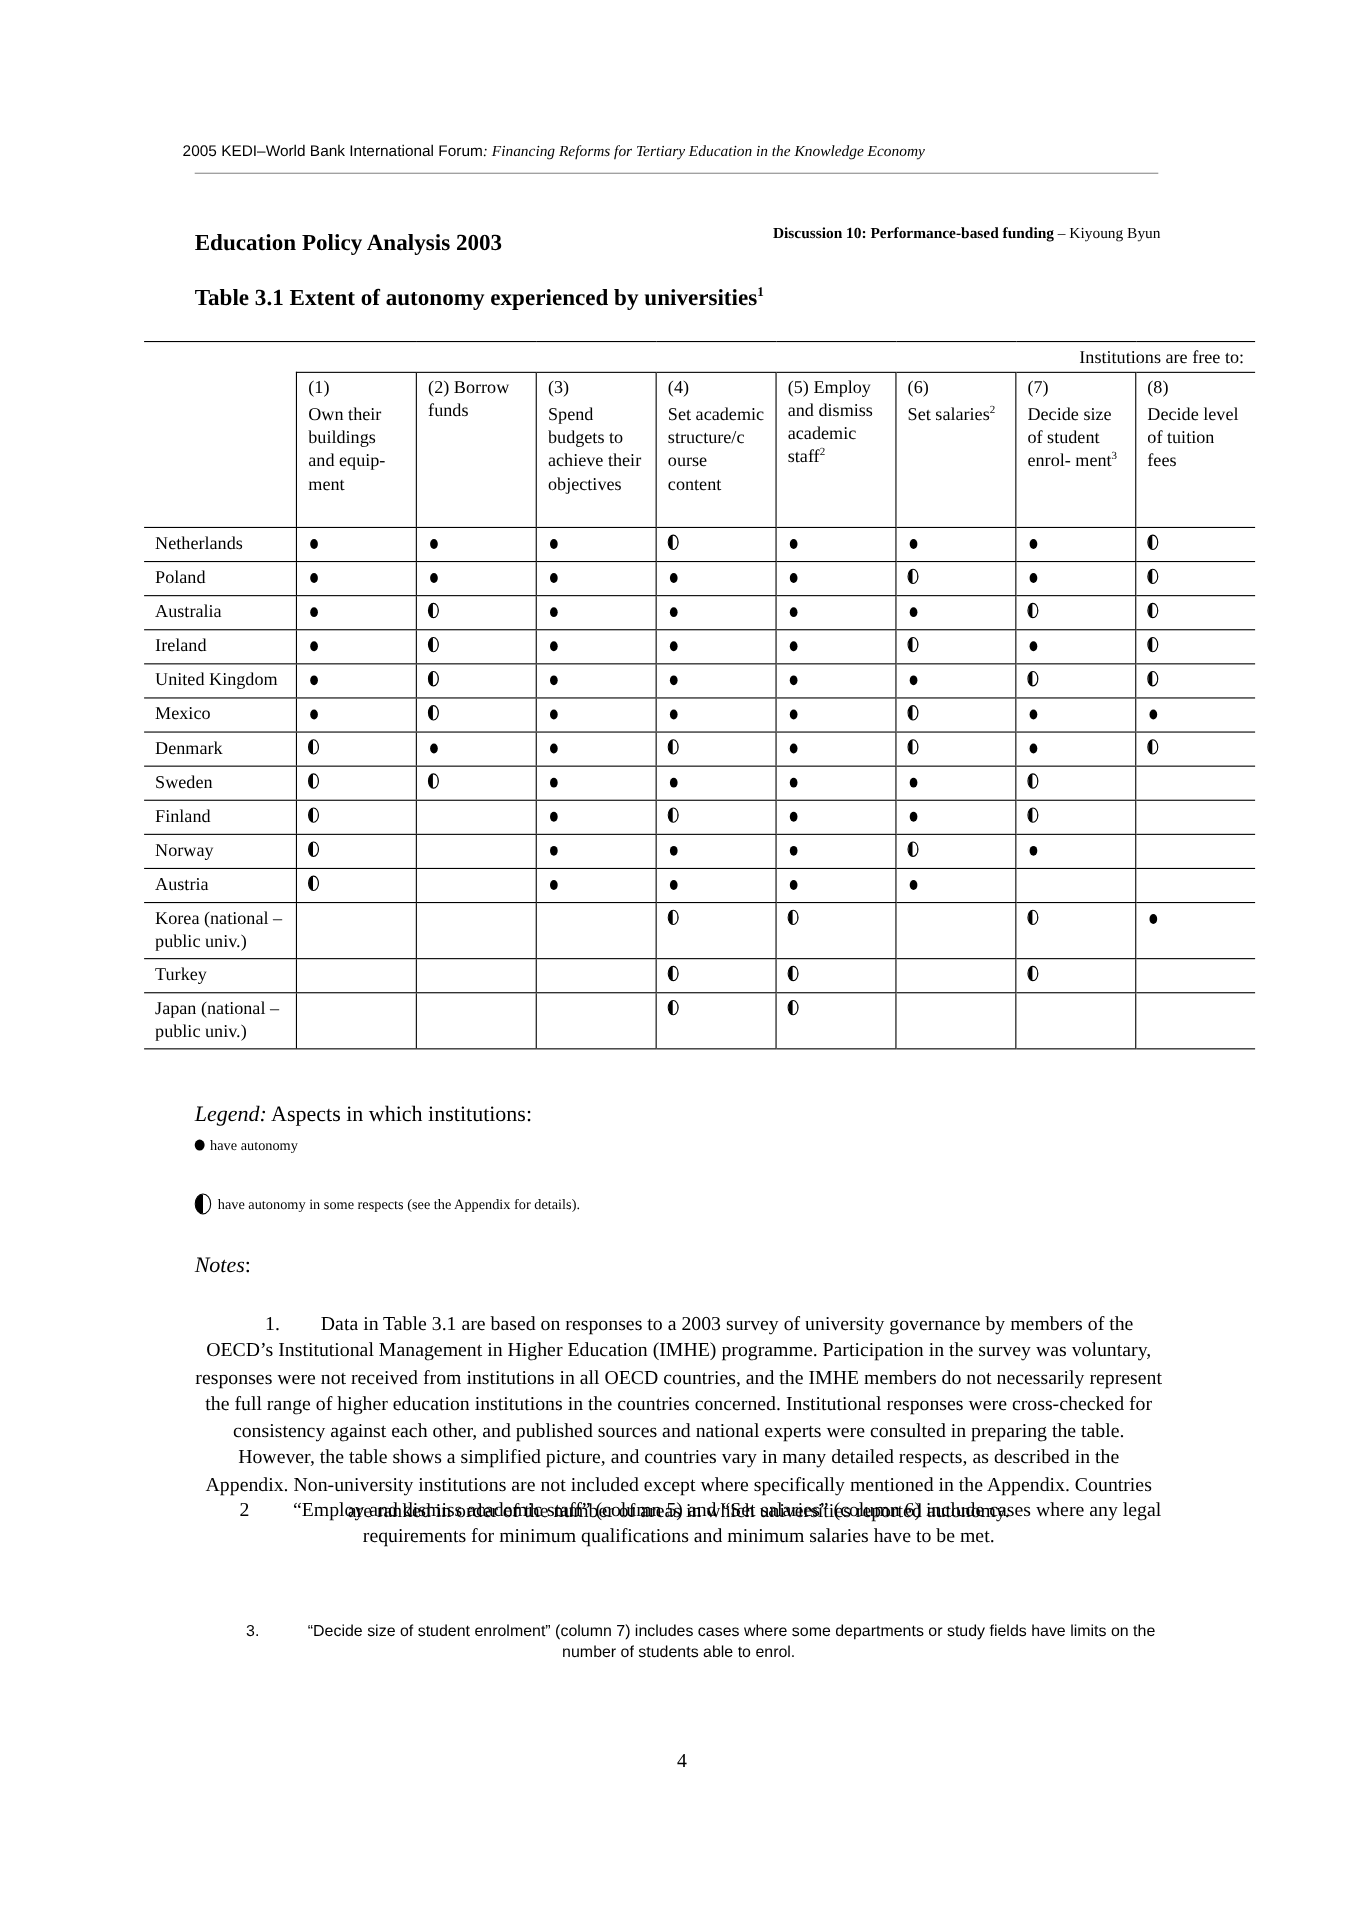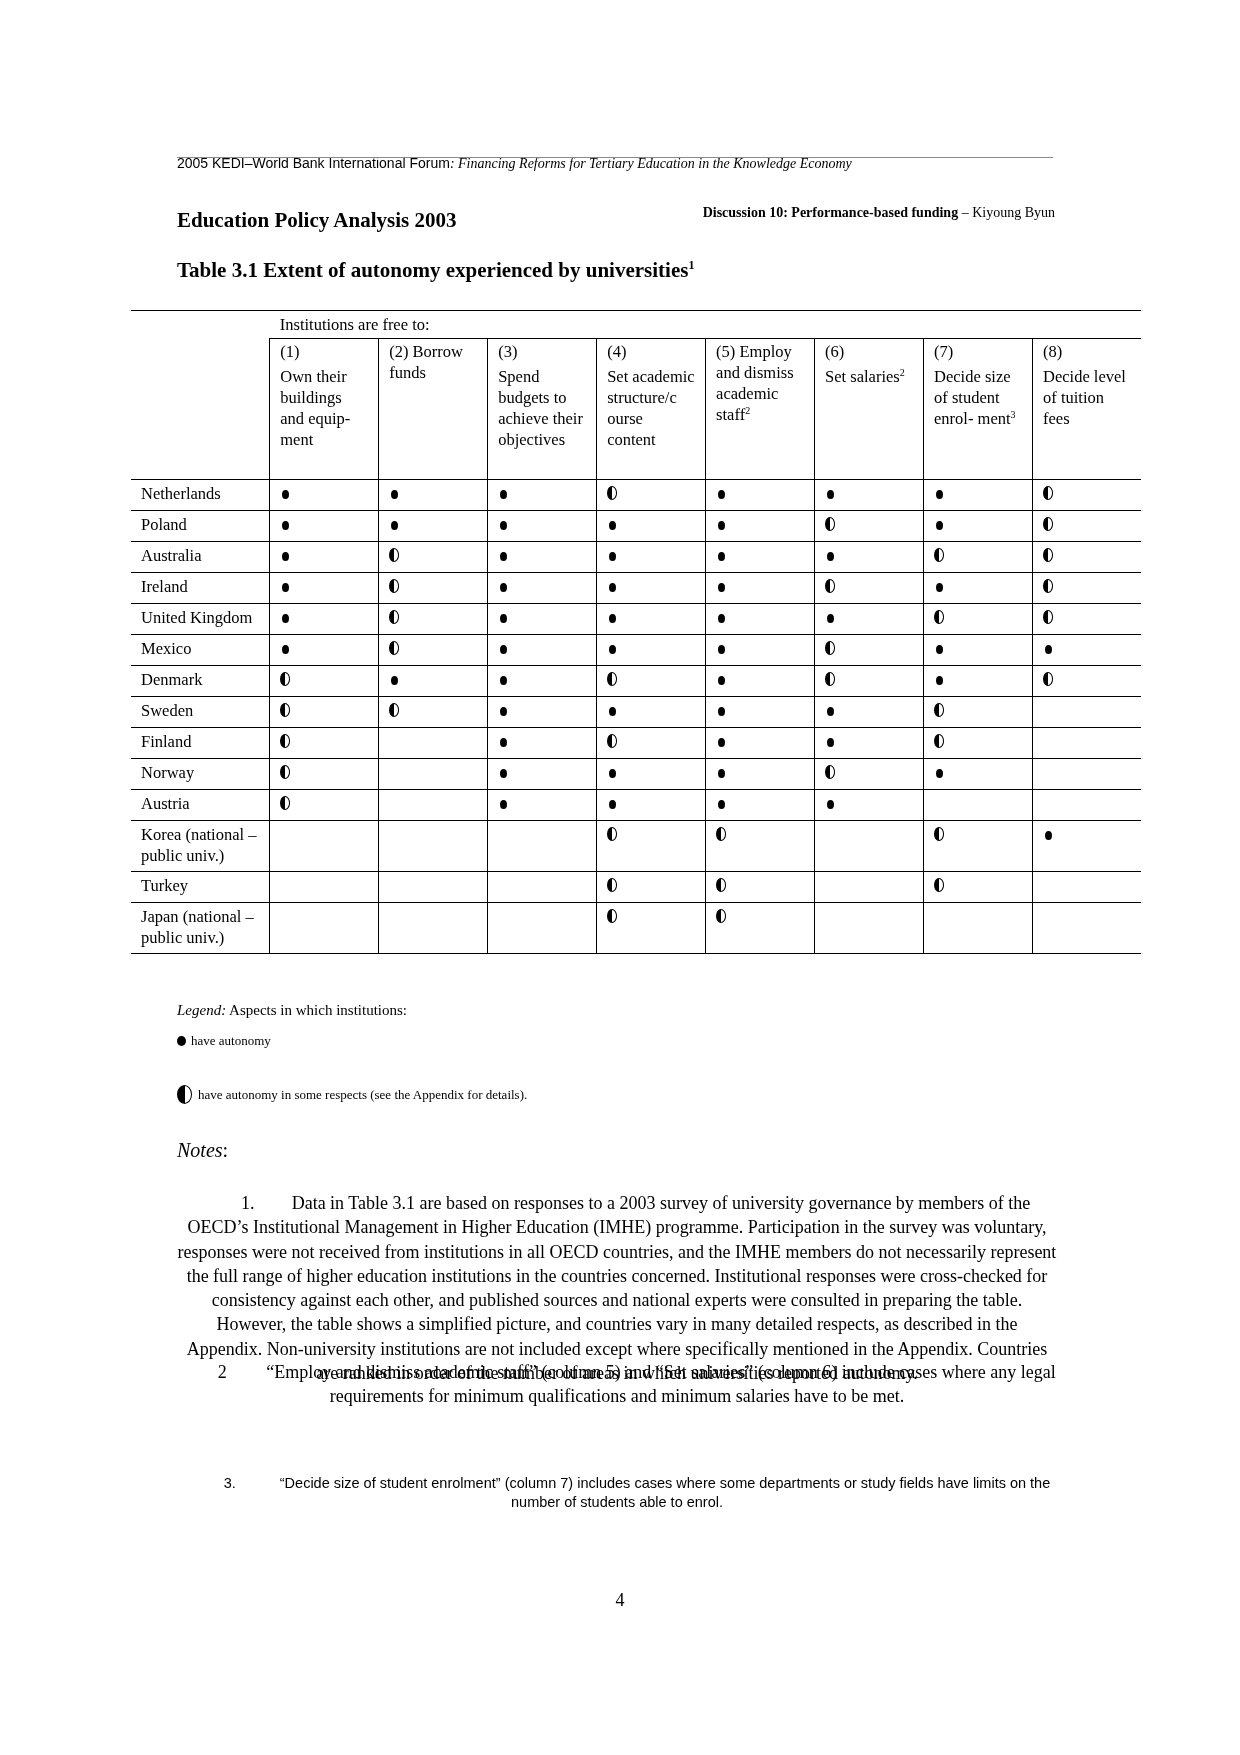--- a/index.html
+++ b/index.html
@@ -1,49 +1,49 @@
 <!DOCTYPE html>
 <html><head>
 <meta charset="utf-8">
 <style>
   html, body { margin: 0; padding: 0; background: #ffffff; }
   body { width: 1240px; height: 1755px; position: relative; overflow: hidden; color: #000; font-family: "Liberation Serif", serif; }
 
-  .running-head { position: absolute; left: 177px; top: 129px; font-size: 14px; white-space: nowrap; margin-top: 26px; }
+  .running-head { position: absolute; left: 166px; top: 129px; font-size: 14px; white-space: nowrap; }
   .running-head .sans { font-family: "Liberation Sans", sans-serif; }
   .running-head .ital { font-style: italic; }
   .head-rule { position: absolute; left: 177px; top: 157px; width: 876px; border-top: 1px solid #8a8a8a; }
   .discussion { position: absolute; right: 185px; top: 165px; font-size: 14px; white-space: nowrap; margin-top: 40px; }
   .discussion b { font-weight: bold; }
 
   .title-1 { position: absolute; left: 177px; top: 208px; font-size: 21px; font-weight: bold; }
   .title-2 { position: absolute; left: 177px; top: 258px; font-size: 21px; font-weight: bold; }
   .title-2 sup { font-size: 12px; vertical-align: super; line-height: 0; }
 
   table.autonomy {
     position: absolute; left: 131px; top: 310px; width: 1010px;
     border-collapse: collapse; font-size: 16.5px; line-height: 21px;
   }
   table.autonomy td { vertical-align: top; padding: 2px 10px 2px 10px; }
   .row-top td { border-top: 1.5px solid #000; }
-  .free-row td.free-label { padding-top: 3px; padding-bottom: 3px; }
+  .free-row td.free-label { padding-top: 3px; padding-bottom: 3px; text-align: right; }
   .col-head td { border-top: 1px solid #000; border-bottom: 1px solid #000; }
   .col-head td.colhd { border-left: 1px solid #000; height: 136px; }
   .col-head td.colhd .num { display: block; margin-bottom: 4px; }
   .col-head td.colhd sup { font-size: 10px; line-height: 0; }
   td.country { width: 117px; padding-left: 12px; }
   td.cell { border-left: 1px solid #000; width: 87px; }
   tr.data-row td { border-bottom: 1px solid #000; padding-top: 3px; padding-bottom: 5px; }
   tr.data-row.last td { border-bottom: 1.5px solid #000; }
 
   .full { display: inline-block; width: 7px; height: 9px; border-radius: 50%; background: #000; margin-left: 2px; margin-top: 6px; }
   .half { display: inline-block; width: 10px; height: 14px; border-radius: 50%; border: 1.3px solid #000; box-sizing: border-box;
           background: linear-gradient(to right, #000 50%, #fff 50%); margin-top: 3px; }
 
-  .legend-title { position: absolute; left: 177px; top: 1002px; font-size: 15px; }
+  .legend-title { position: absolute; left: 177px; top: 1002px; font-size: 20px; }
   .legend-title i { font-style: italic; }
   .legend-item { position: absolute; left: 177px; font-size: 13px; white-space: nowrap; }
   .legend-item .full { width: 9px; height: 10px; margin: 0 5px 2px 0; vertical-align: middle; }
   .legend-item .half { width: 15px; height: 19px; margin: 0 6px 3px 0; vertical-align: middle; }
   .li-1 { top: 1033px; }
   .li-2 { top: 1085px; }
 
   .notes-title { position: absolute; left: 177px; top: 1139px; font-size: 20px; font-style: italic; }
   .notes-title span { font-style: normal; }
 

